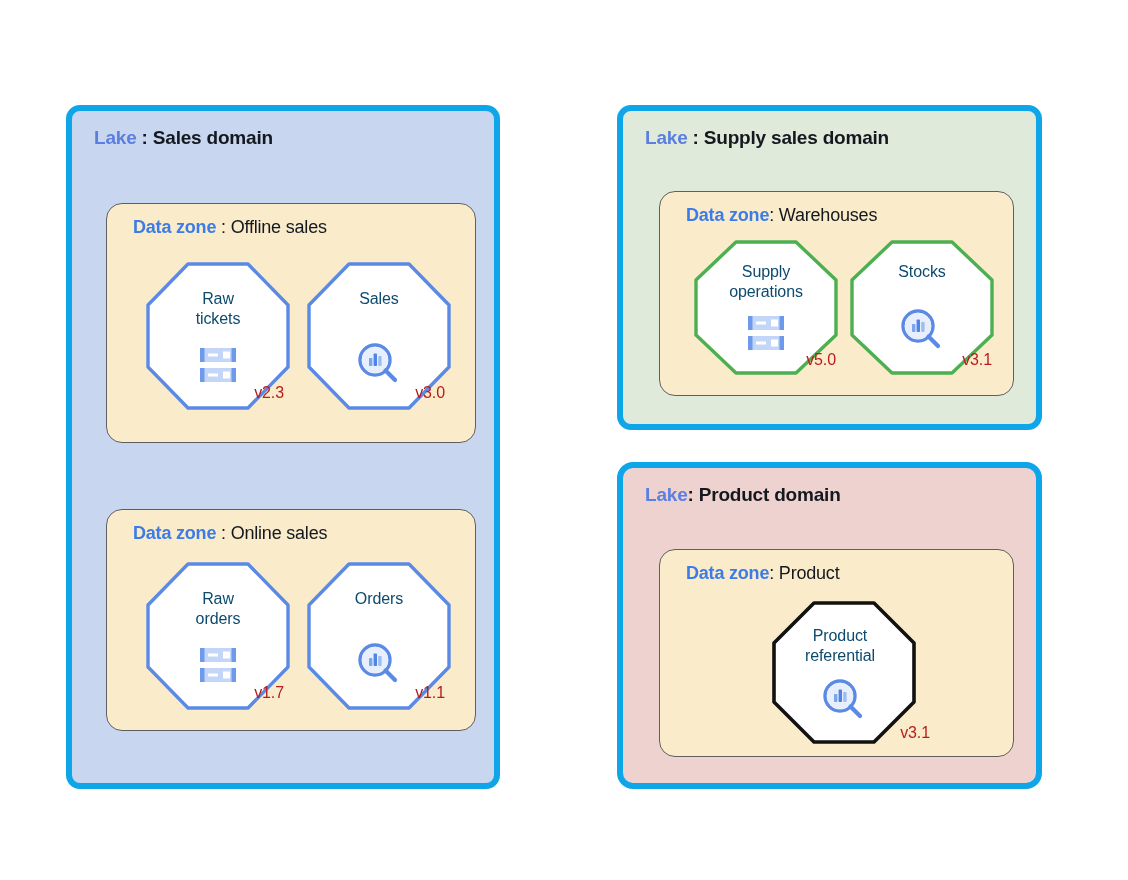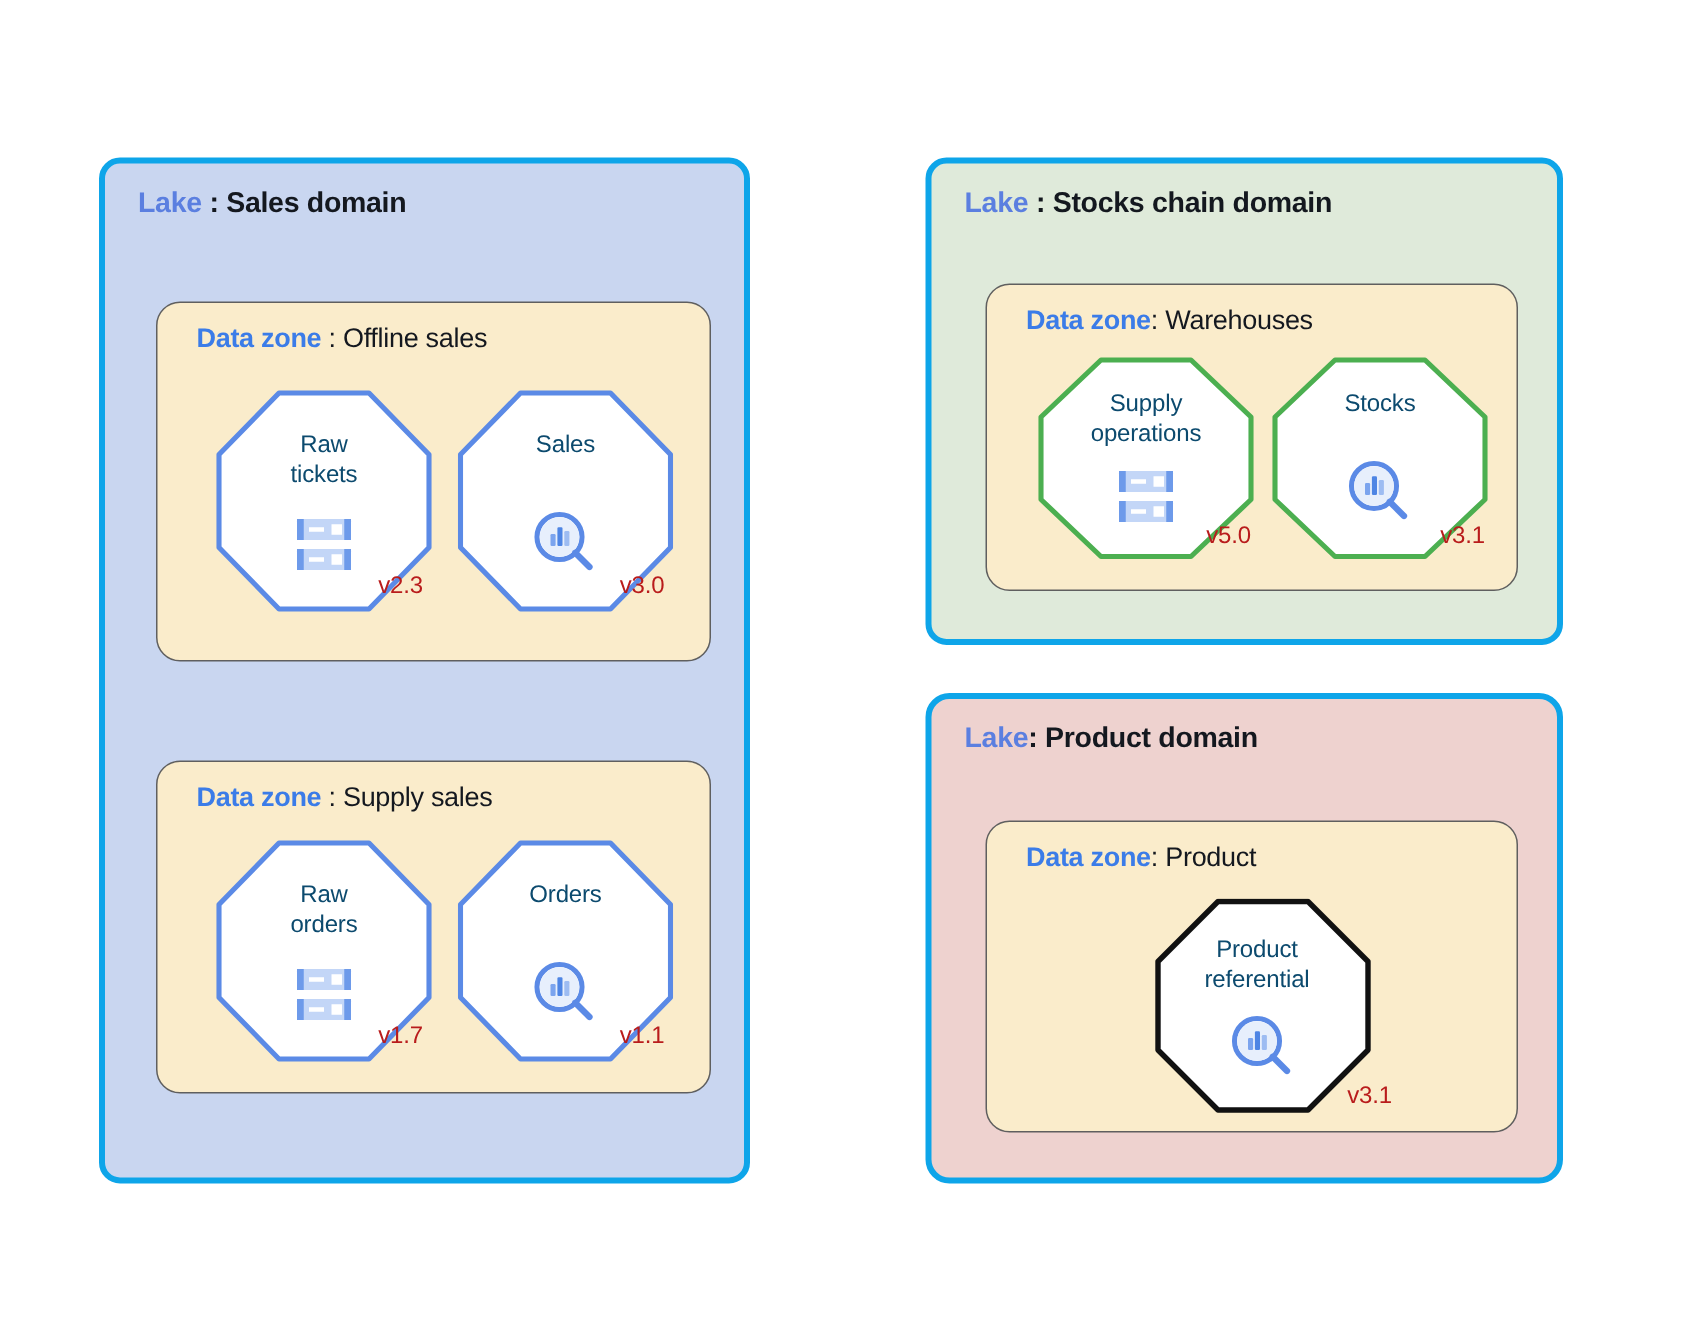--- a/index.html
+++ b/index.html
@@ -12,21 +12,21 @@
     height: 880px;
     position: relative;
     font-family: "Liberation Sans", sans-serif;
     overflow: hidden;
   }
 
   
   .lake {
     position: absolute;
     border-radius: 14px;
-    border: 4px solid #0ea5e9;
+    border: 6px solid #0ea5e9;
     box-sizing: border-box;
   }
   .lake-title {
     position: absolute;
     left: 22px;
     top: 16px;
     font-size: 19px;
     font-weight: bold;
     color: #14181f;
     white-space: nowrap;
@@ -136,21 +136,21 @@
           <rect x="21.2" y="14" width="3.4" height="10" rx="0.8" fill="#9dbcf2"></rect>
           <line x1="28.5" y1="28.5" x2="38" y2="38" stroke="#5b8ae6" stroke-width="4.2" stroke-linecap="round"></line>
         </svg>
       </div>
       <div class="asset-version" style="right:6px; bottom:8px;">v3.0</div>
     </div>
   </div>
 
   <div class="zone" style="left:34px; top:398px; width:370px; height:222px;">
     <div class="zone-title">
-      <span class="kw">Data zone</span><span> : </span><span>Supply sales</span>
+      <span class="kw">Data zone</span><span> : </span><span>Online sales</span>
     </div>
 
     <div class="asset" style="left:39px; top:52px; width:144px; height:148px;">
       <svg class="oct" width="144" height="148" viewBox="0 0 144 148">
         <polygon points="42,2 102,2 142,43 142,105 102,146 42,146 2,105 2,43" fill="#ffffff" stroke="#5b8ae6" stroke-width="3.4" stroke-linejoin="round"></polygon>
       </svg>
       <div class="asset-label" style="top:27px;">Raw
 orders</div>
       <div class="asset-icon" style="left:51px; top:84px;">
         <svg width="42" height="40" viewBox="0 0 42 40">
@@ -186,21 +186,21 @@
           <line x1="28.5" y1="28.5" x2="38" y2="38" stroke="#5b8ae6" stroke-width="4.2" stroke-linecap="round"></line>
         </svg>
       </div>
       <div class="asset-version" style="right:6px; bottom:8px;">v1.1</div>
     </div>
   </div>
 </div>
 
 <div class="lake" style="left:617px; top:105px; width:425px; height:325px; background:#dfeada;">
   <div class="lake-title">
-    <span class="kw">Lake</span><span> : </span><span>Stocks chain domain</span>
+    <span class="kw">Lake</span><span> : </span><span>Supply sales domain</span>
   </div>
 
   <div class="zone" style="left:36px; top:80px; width:355px; height:205px;">
     <div class="zone-title">
       <span class="kw">Data zone</span><span>: </span><span>Warehouses</span>
     </div>
 
     <div class="asset" style="left:34px; top:48px; width:144px; height:135px;">
       <svg class="oct" width="144" height="135" viewBox="0 0 144 135">
         <polygon points="42,2 102,2 142,40 142,95 102,133 42,133 2,95 2,40" fill="#ffffff" stroke="#4caf50" stroke-width="3.4" stroke-linejoin="round"></polygon>

